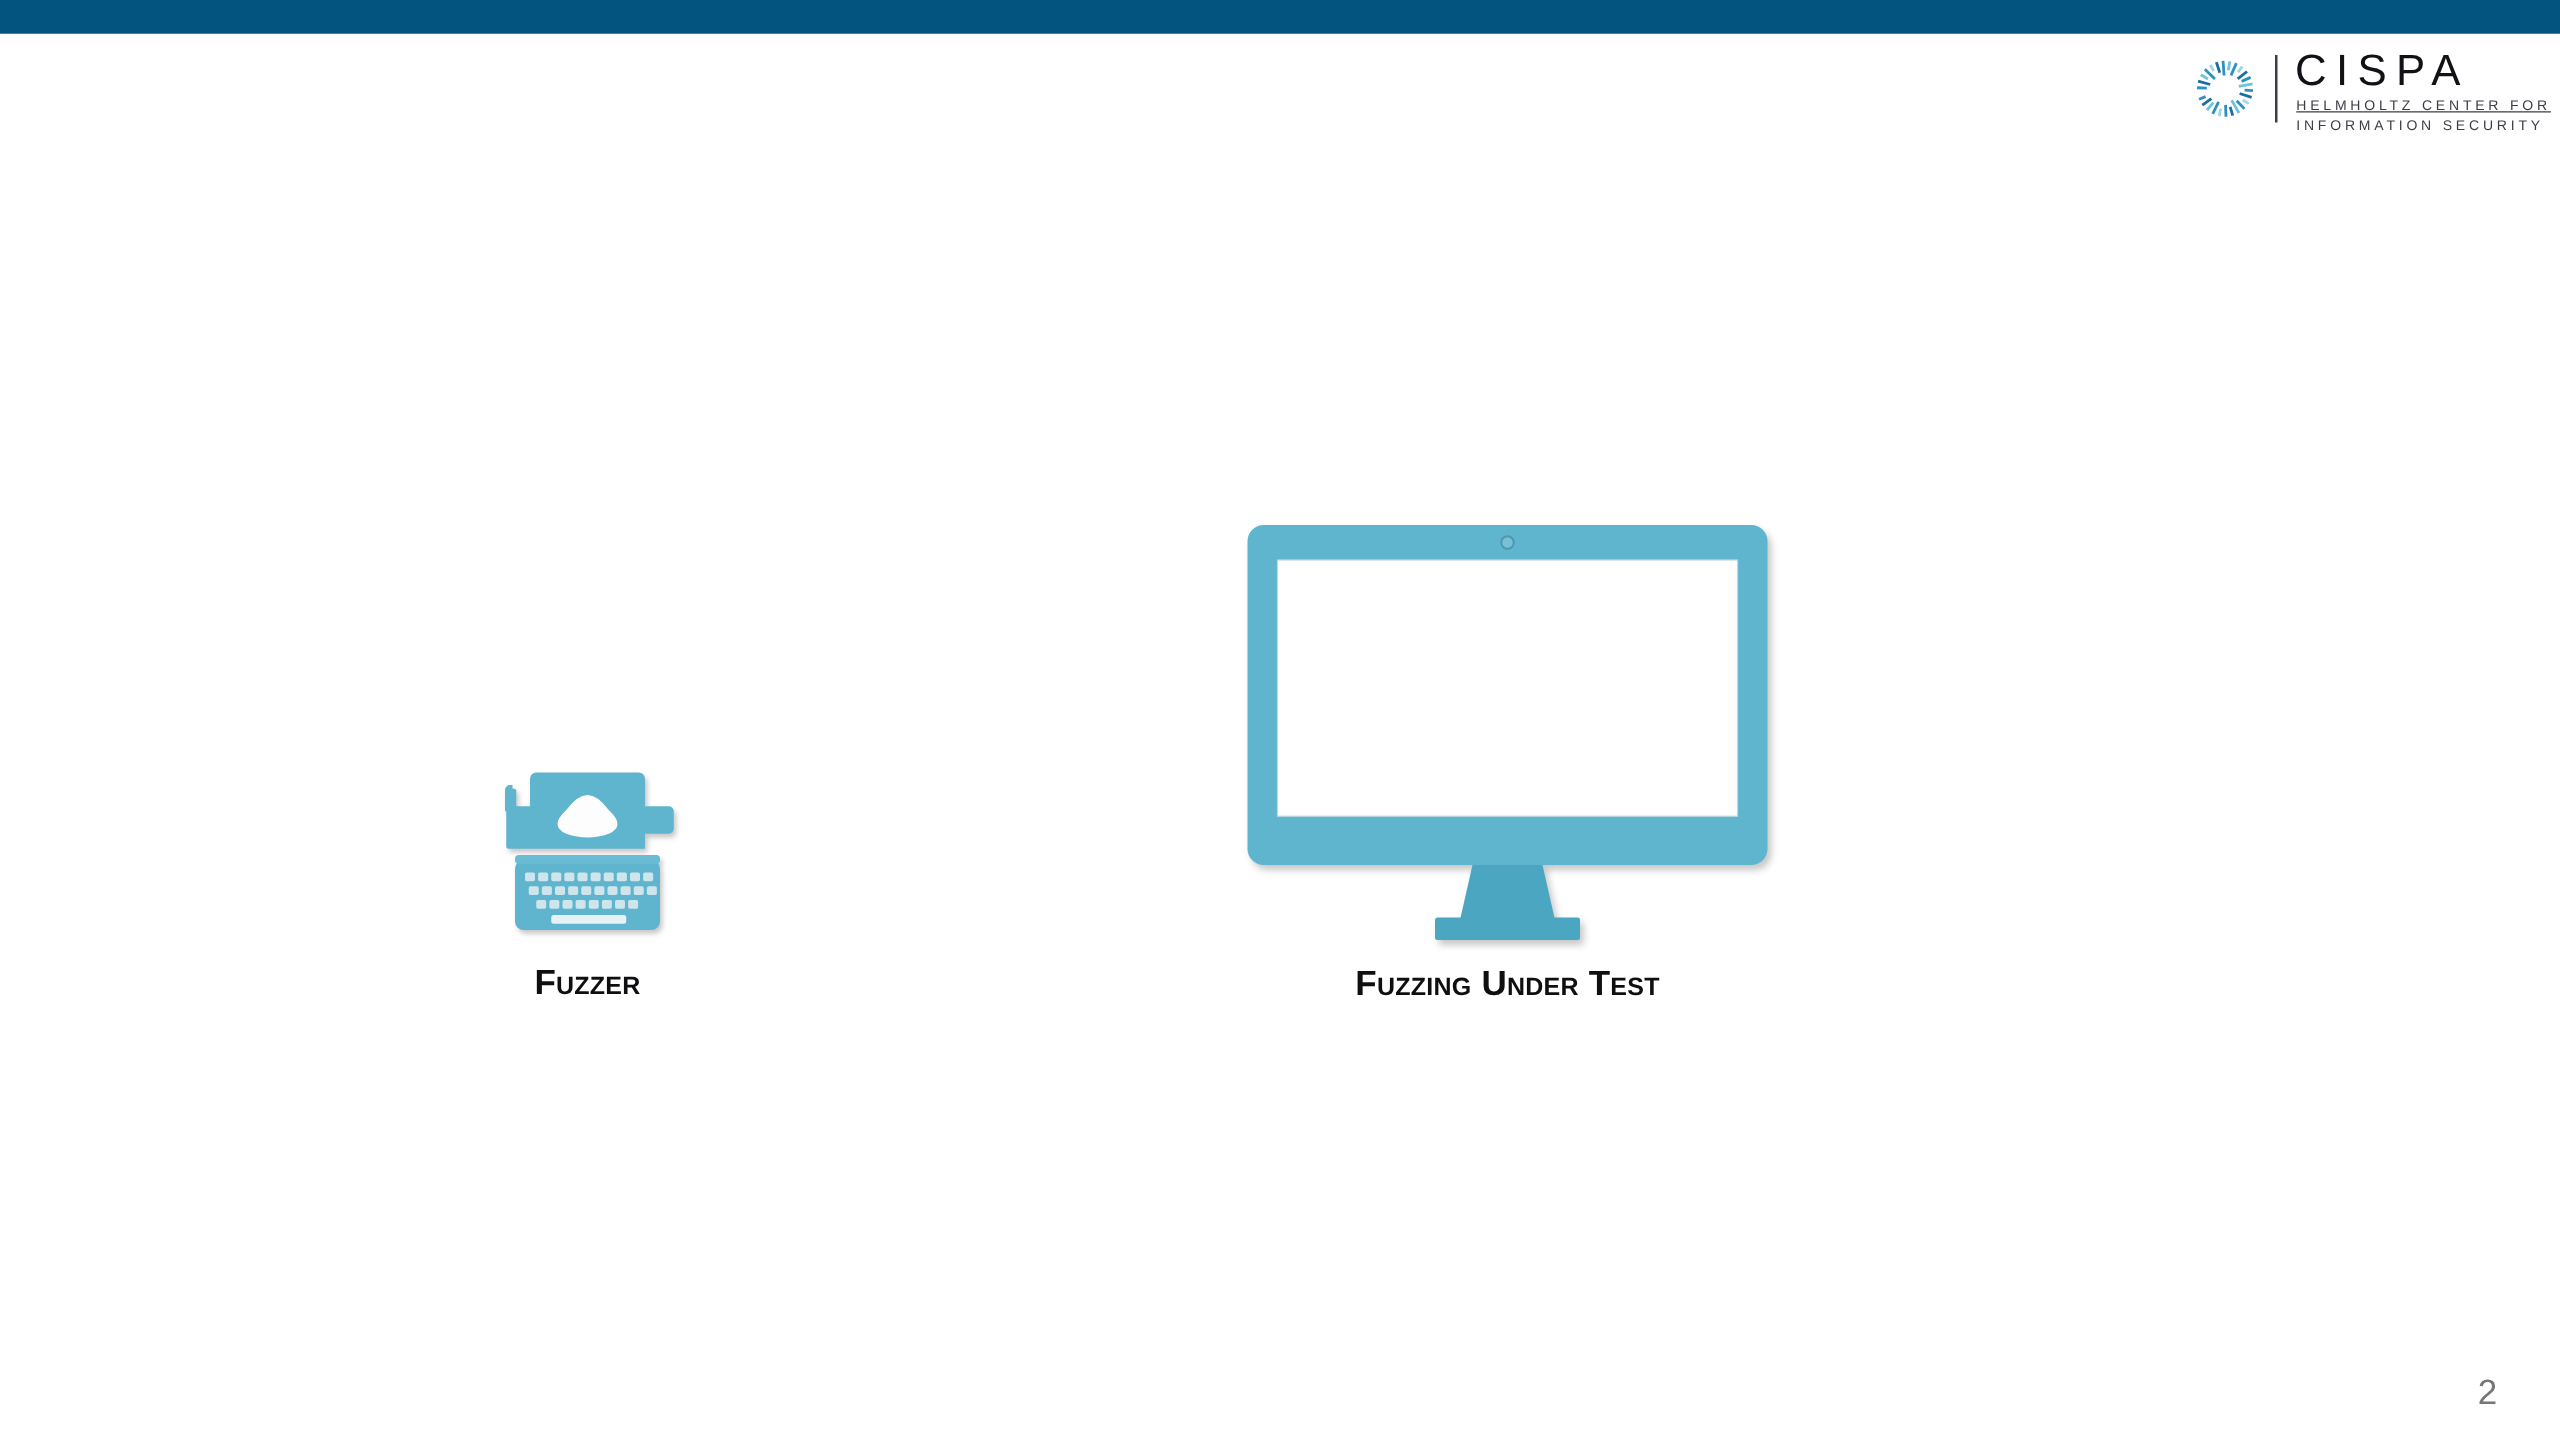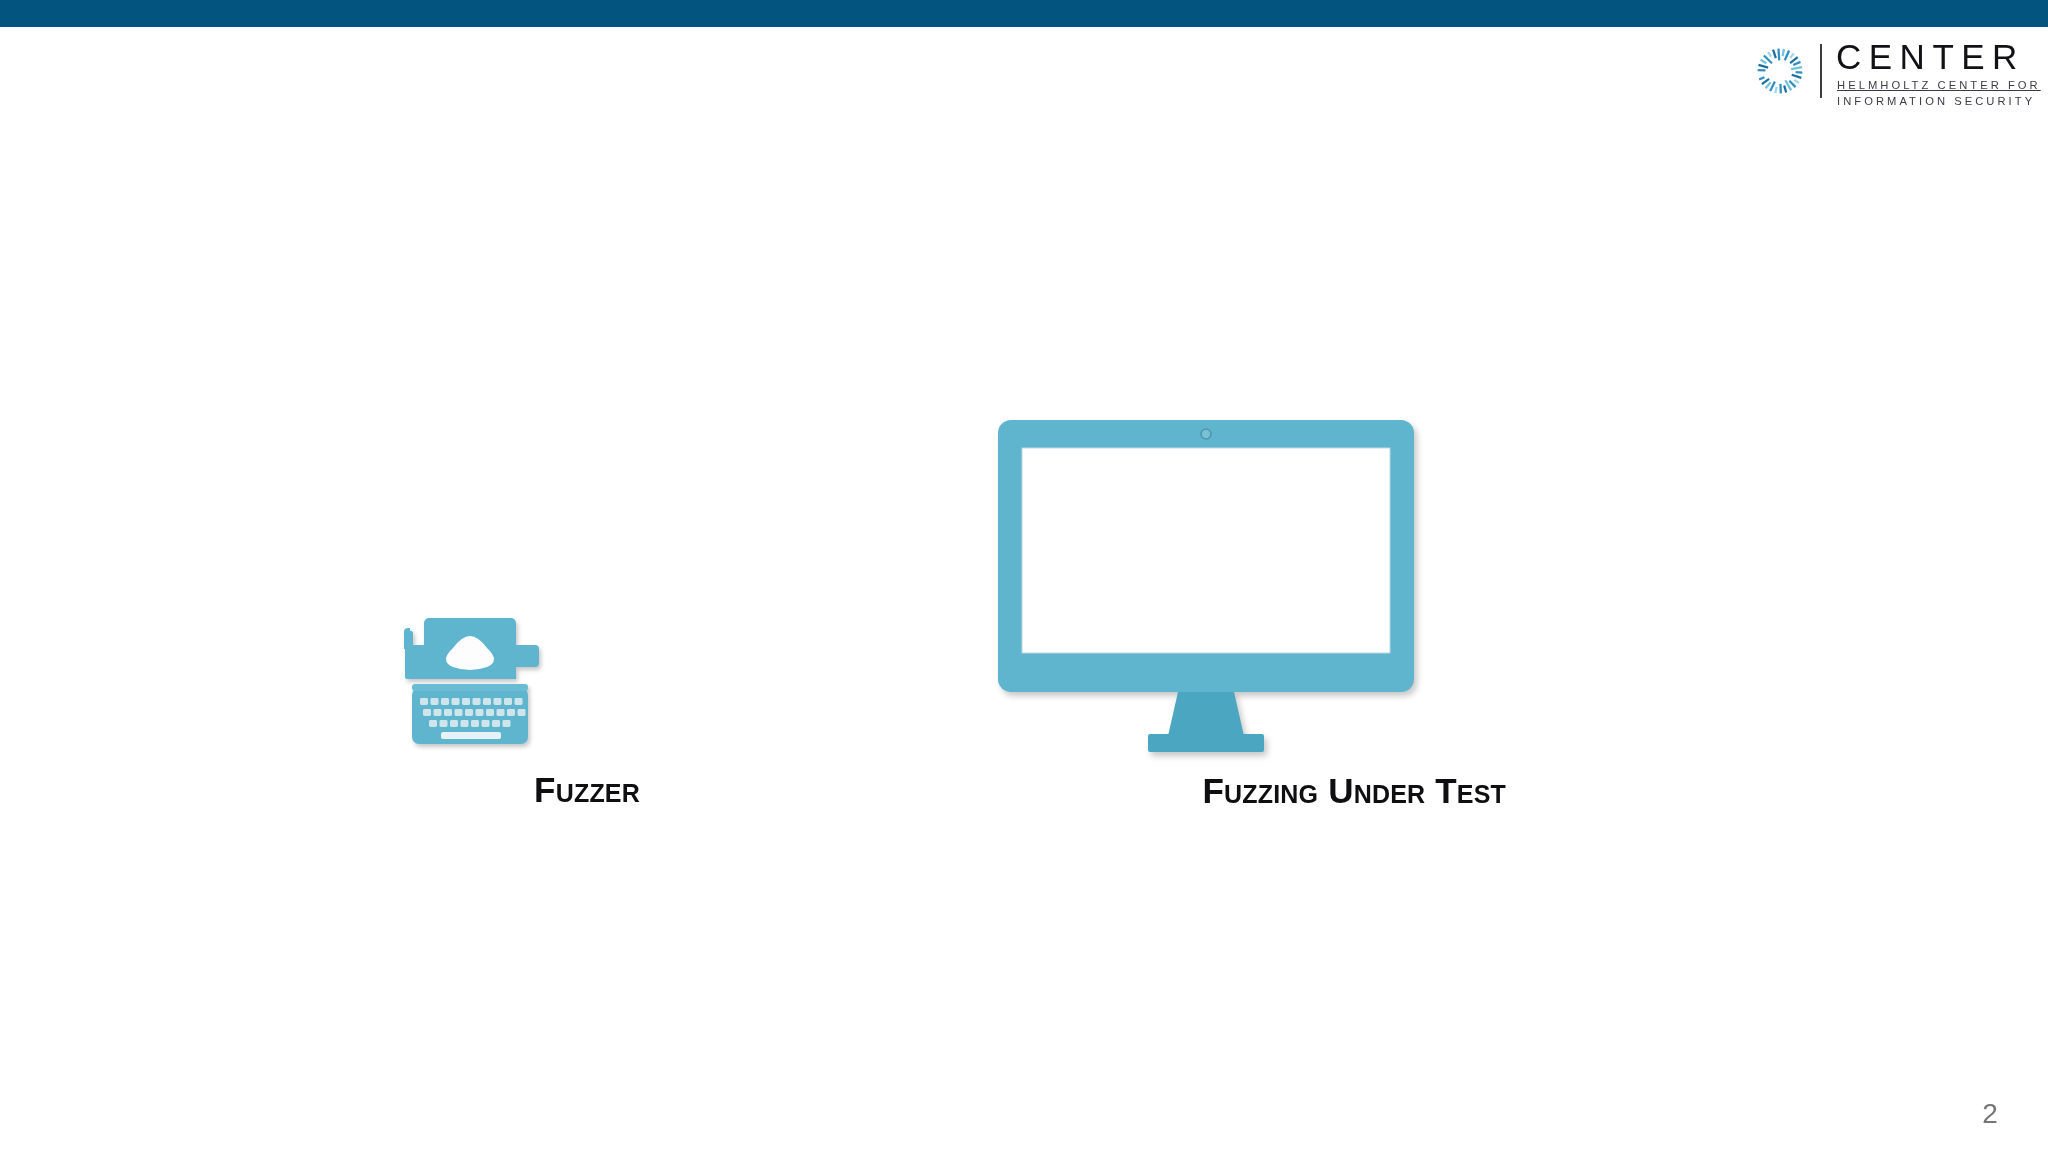--- a/index.html
+++ b/index.html
@@ -95,25 +95,25 @@
   .logo-sub-1 { top: 40px; text-decoration: underline; }
   .logo-sub-2 { top: 56px; }
 
   
   .figure { position: absolute; }
   .figure-label {
     position: absolute;
     font-family: "Liberation Sans", sans-serif;
     font-weight: bold;
     font-variant: small-caps;
-    font-size: 35px;
+    font-size: 28px;
     letter-spacing: 0.2px;
     color: #0f0f11;
     white-space: nowrap;
-    text-align: right;
+    text-align: center;
     line-height: 1;
   }
 
   
   .typewriter {
     position: absolute;
     left: 396px;
     top: 616px;
     width: 148px;
     height: 132px;
@@ -188,21 +188,21 @@
           <line x1="0" y1="-40" x2="0" y2="-23" stroke="#2E8FC0" stroke-width="4" transform="rotate(178)"></line>
           <line x1="0" y1="-40" x2="0" y2="-29" stroke="#9BD7E8" stroke-width="4" transform="rotate(192)"></line>
           <line x1="0" y1="-40" x2="0" y2="-21" stroke="#2E8FC0" stroke-width="4" transform="rotate(206)"></line>
           <line x1="0" y1="-40" x2="0" y2="-26" stroke="#6FC3DC" stroke-width="4" transform="rotate(220)"></line>
           <line x1="0" y1="-40" x2="0" y2="-24" stroke="#1B6E9E" stroke-width="4" transform="rotate(234)"></line>
           <line x1="0" y1="-40" x2="0" y2="-30" stroke="#2E8FC0" stroke-width="4" transform="rotate(248)"></line>
         </g>
       </g>
     </svg>
     <div class="logo-divider"></div>
-    <div class="logo-word">CENTER</div>
+    <div class="logo-word">CISPA</div>
     <div class="logo-sub logo-sub-1">HELMHOLTZ CENTER FOR</div>
     <div class="logo-sub logo-sub-2">INFORMATION SECURITY</div>
   </div>
 
   <div class="figure">
     <svg class="typewriter" viewBox="0 0 148 132">
 
       <path fill="#5FB5CE" d="
         M11,18
         a3,3 0 0 1 3,-3

